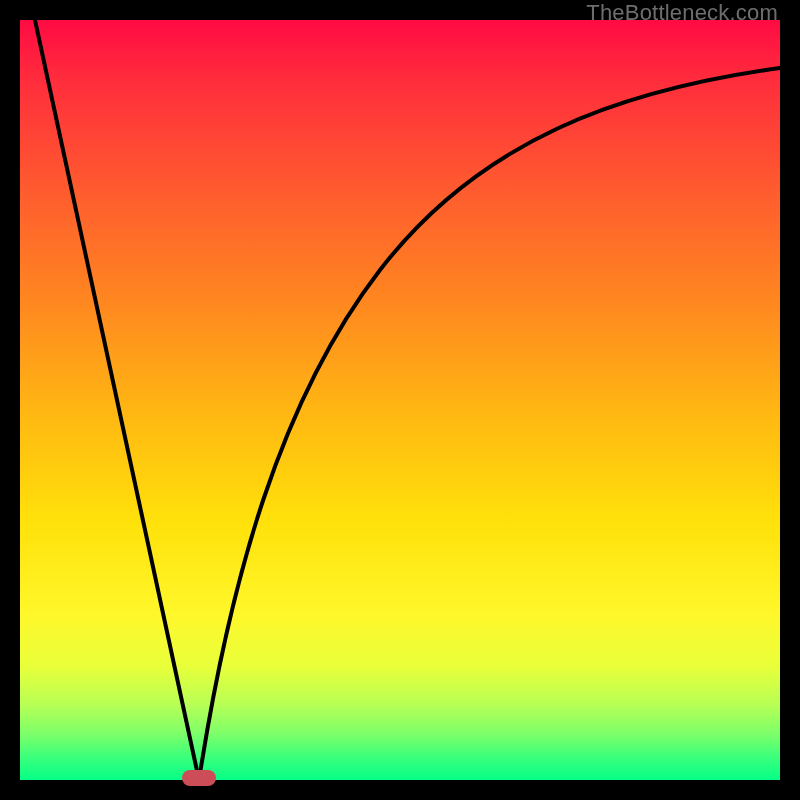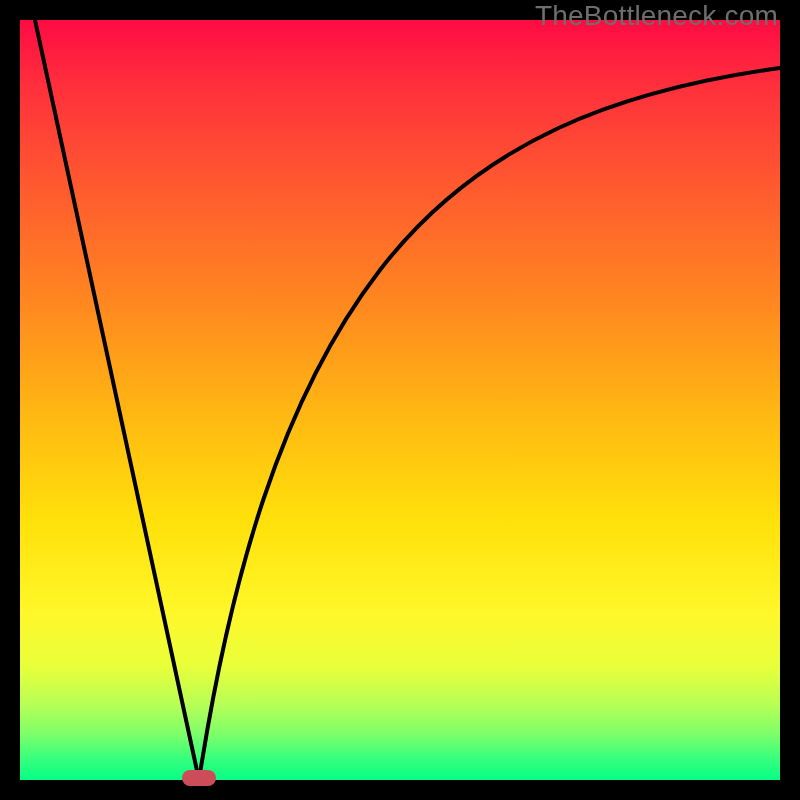--- a/index.html
+++ b/index.html
@@ -39,21 +39,21 @@
       #7cff6a 94%,
       #3bff7c 97%,
       #06ff86 100%
     );
   }
   .watermark {
     position: absolute;
     top: 0;
     right: 22px;
     color: #6e6e6e;
-    font-size: 28px;
+    font-size: 22px;
     font-weight: 500;
     letter-spacing: 0.2px;
     user-select: none;
   }
   svg.curve {
     position: absolute;
     left: 0;
     top: 0;
     width: 760px;
     height: 760px;

